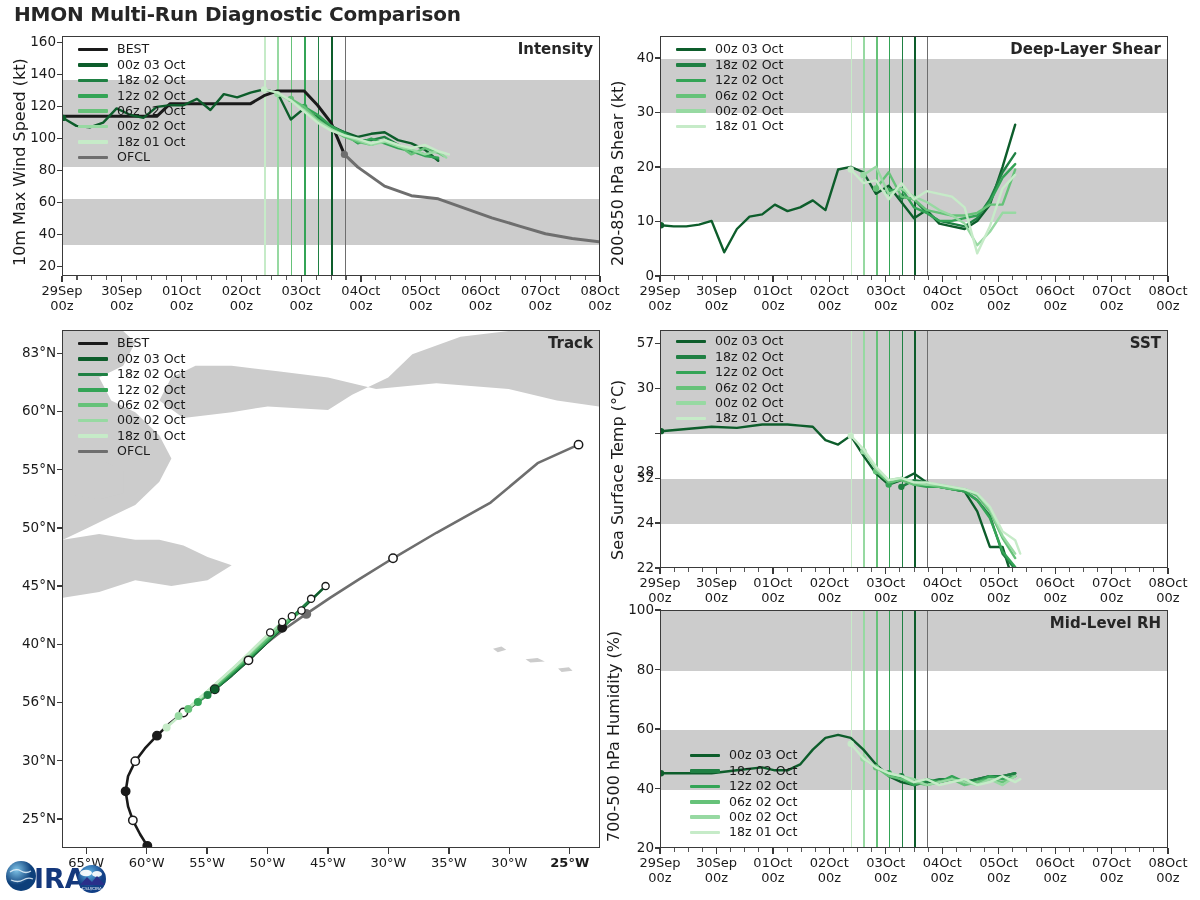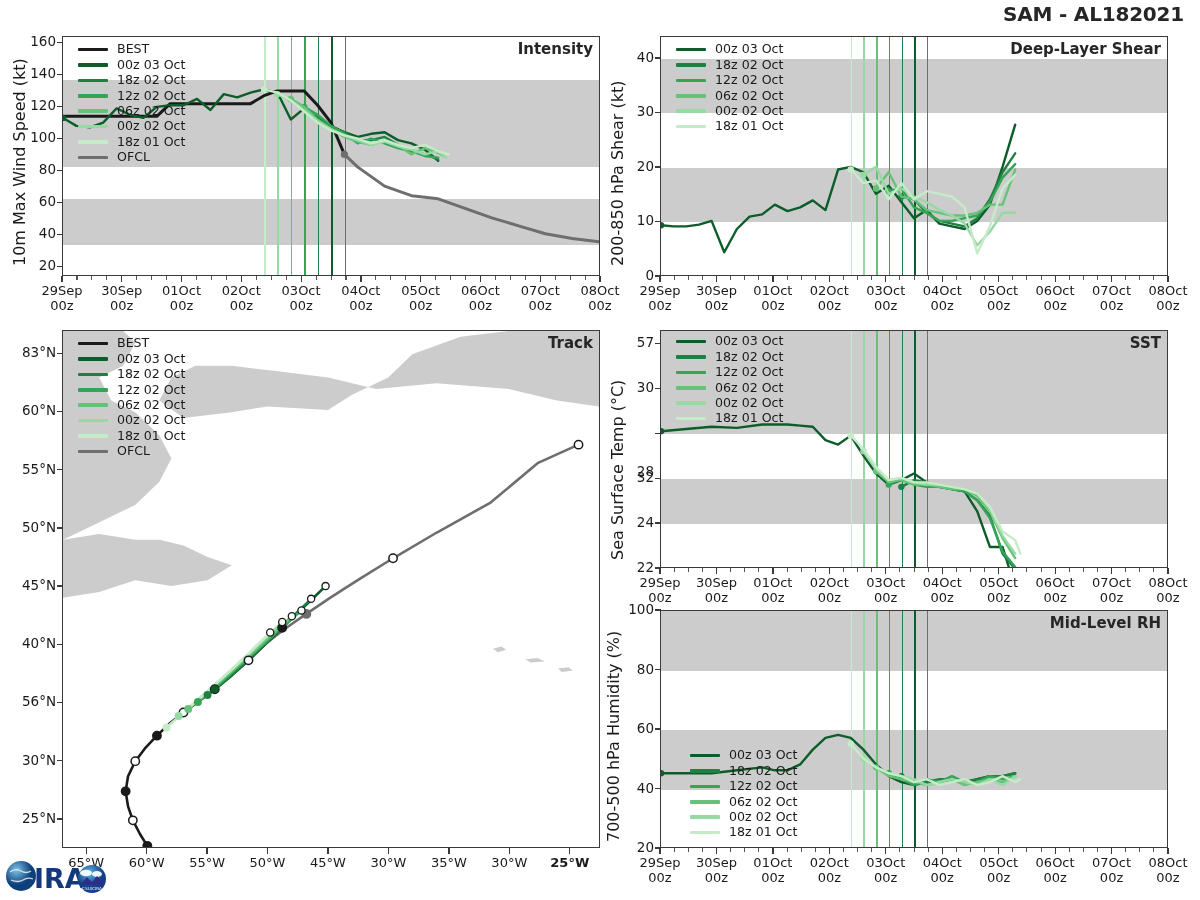--- a/index.html
+++ b/index.html
@@ -36,21 +36,21 @@
   svg.mapsvg{position:absolute;left:0;top:0;width:100%;height:100%;z-index:1;}
 
   
   .logo{position:absolute;left:4px;bottom:2px;width:108px;height:46px;z-index:60;}
 </style>
 </head>
 <body>
 
 <div class="root">
 
-  <div class="title-right">SAM - AL182021</div>
+  <div class="title-left">HMON Multi-Run Diagnostic Comparison</div>
 
   <div class="panel" id="p-intensity" style="left:62px;top:36px;width:538px;height:240px;">
     <div class="panel-title">Intensity</div>
   <div class="band" style="top: 161.6px; height: 46.4px;"></div>
       <div class="band" style="top: 43.2px; height: 86.4px;"></div>
       <div class="vline" style="left: 200.95px; background: rgb(198, 235, 200);"></div>
       <div class="vline" style="left: 214.4px; background: rgb(151, 217, 162);"></div>
       <div class="vline" style="left: 227.85px; background: rgb(102, 194, 121);"></div>
       <div class="vline" style="left: 241.3px; background: rgb(52, 164, 86);"></div>
       <div class="vline" style="left: 254.75px; background: rgb(31, 128, 67);"></div>

